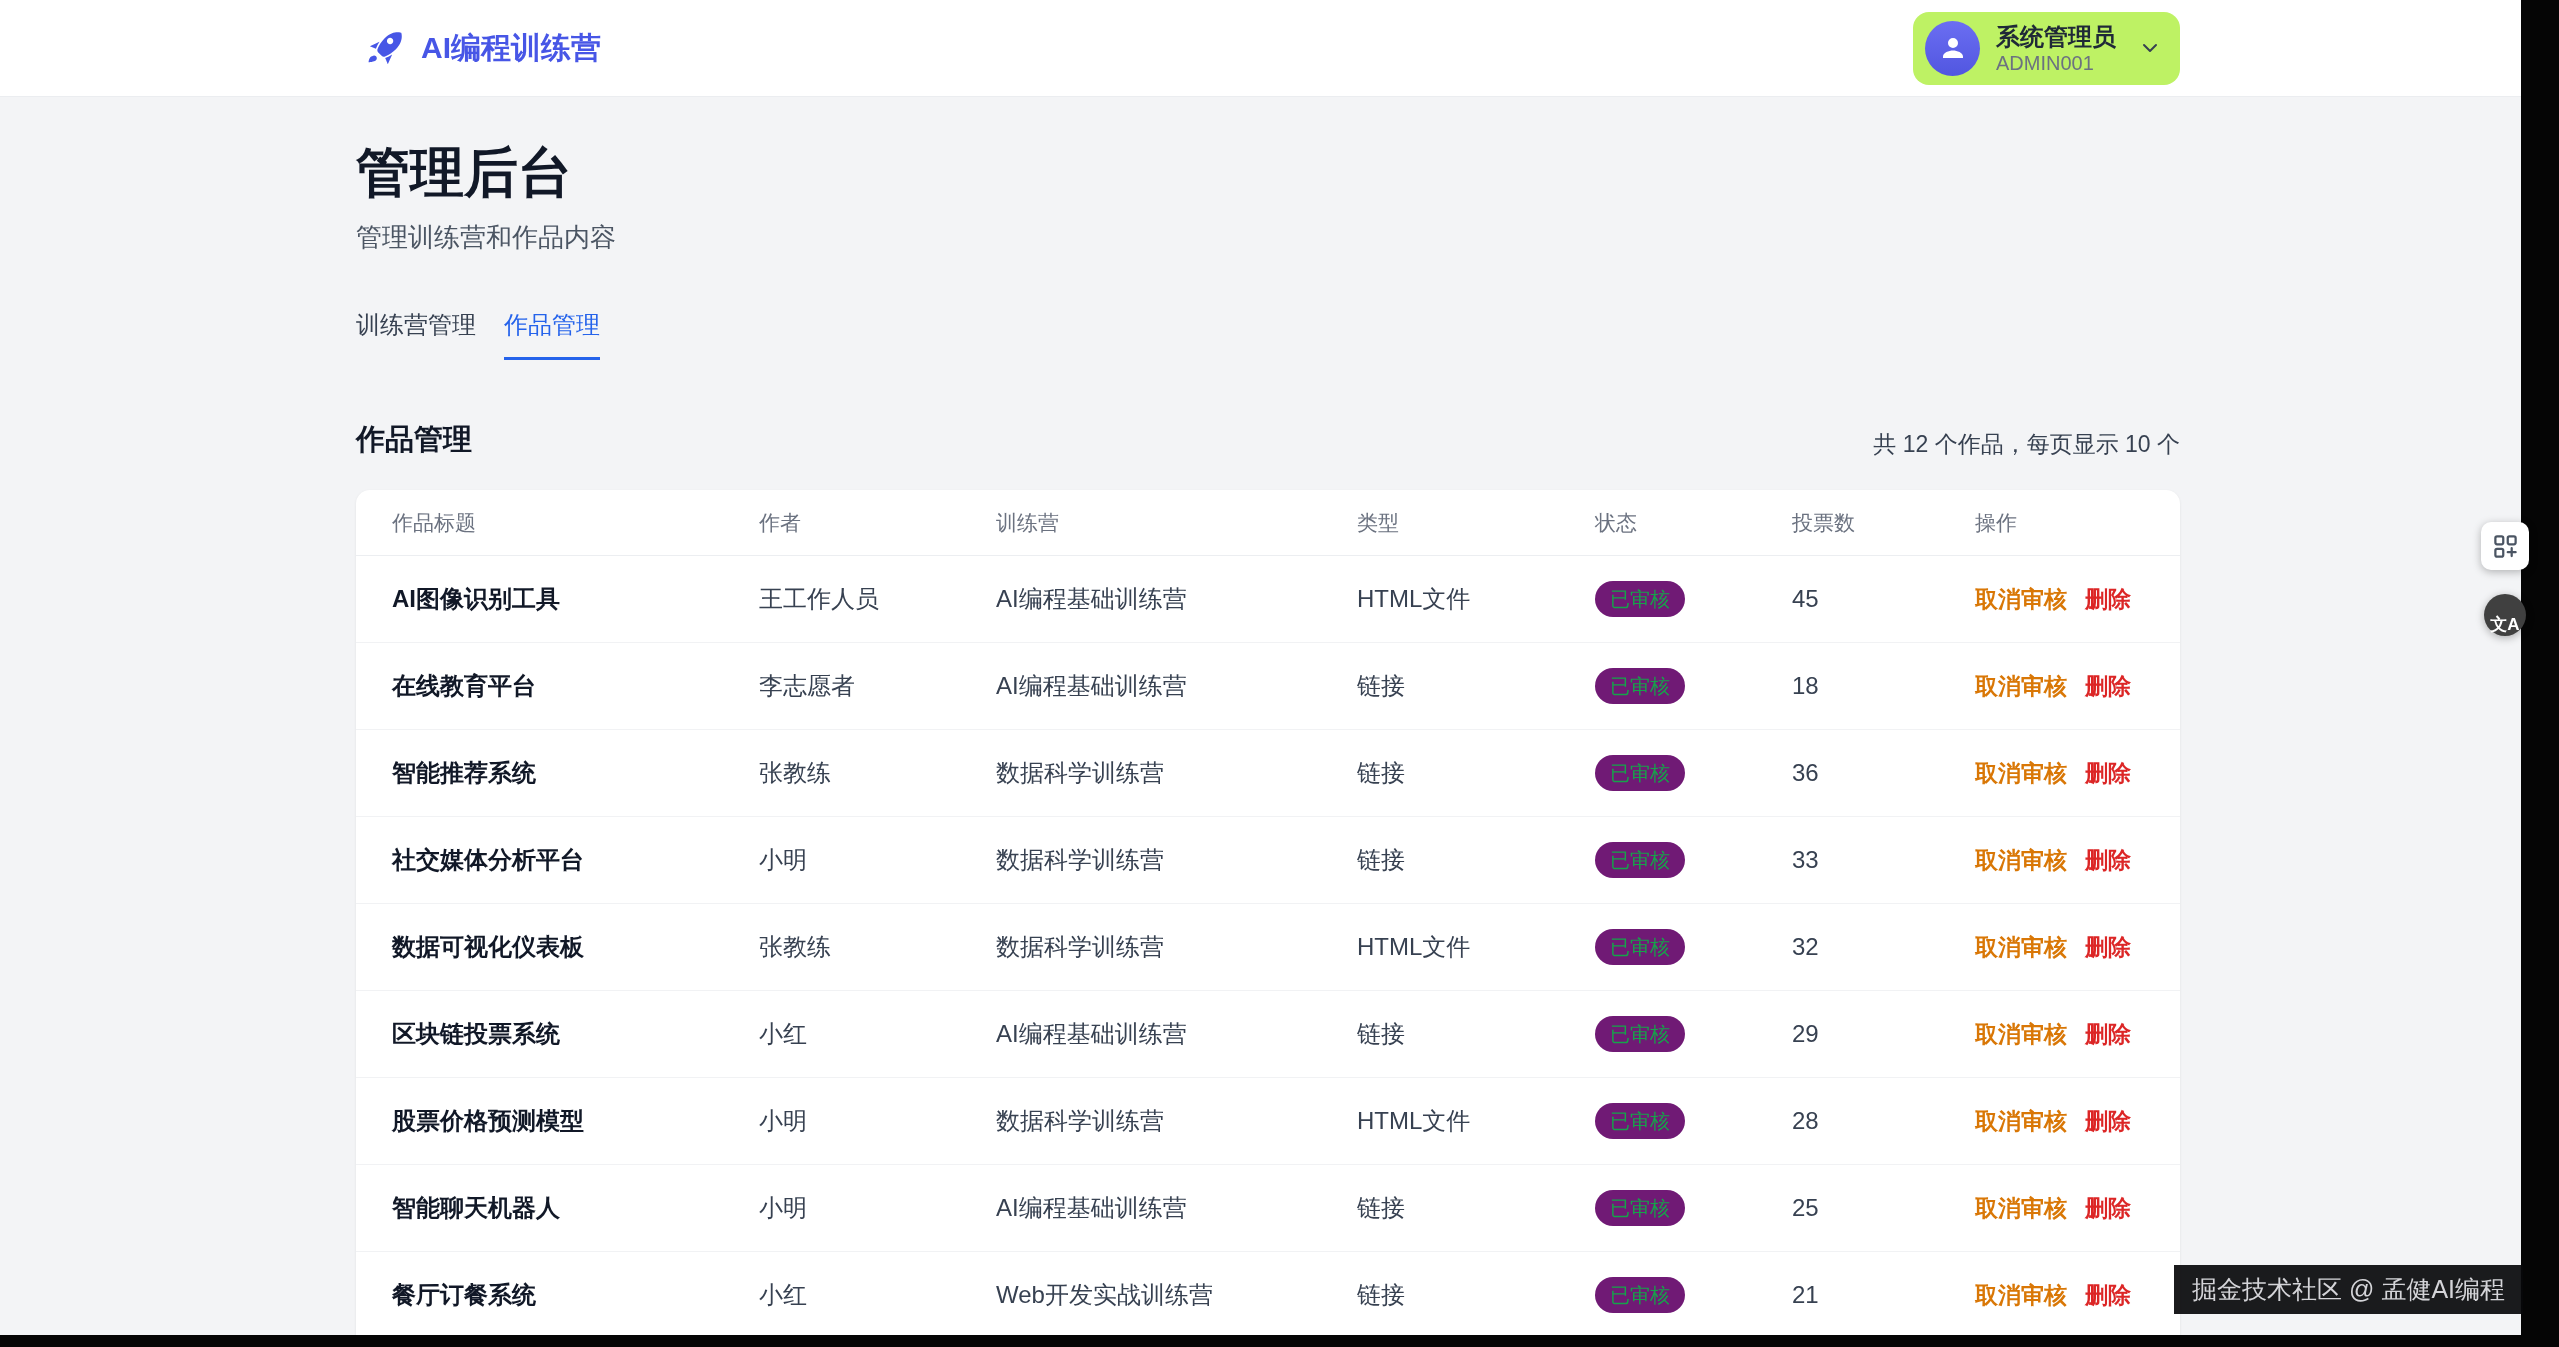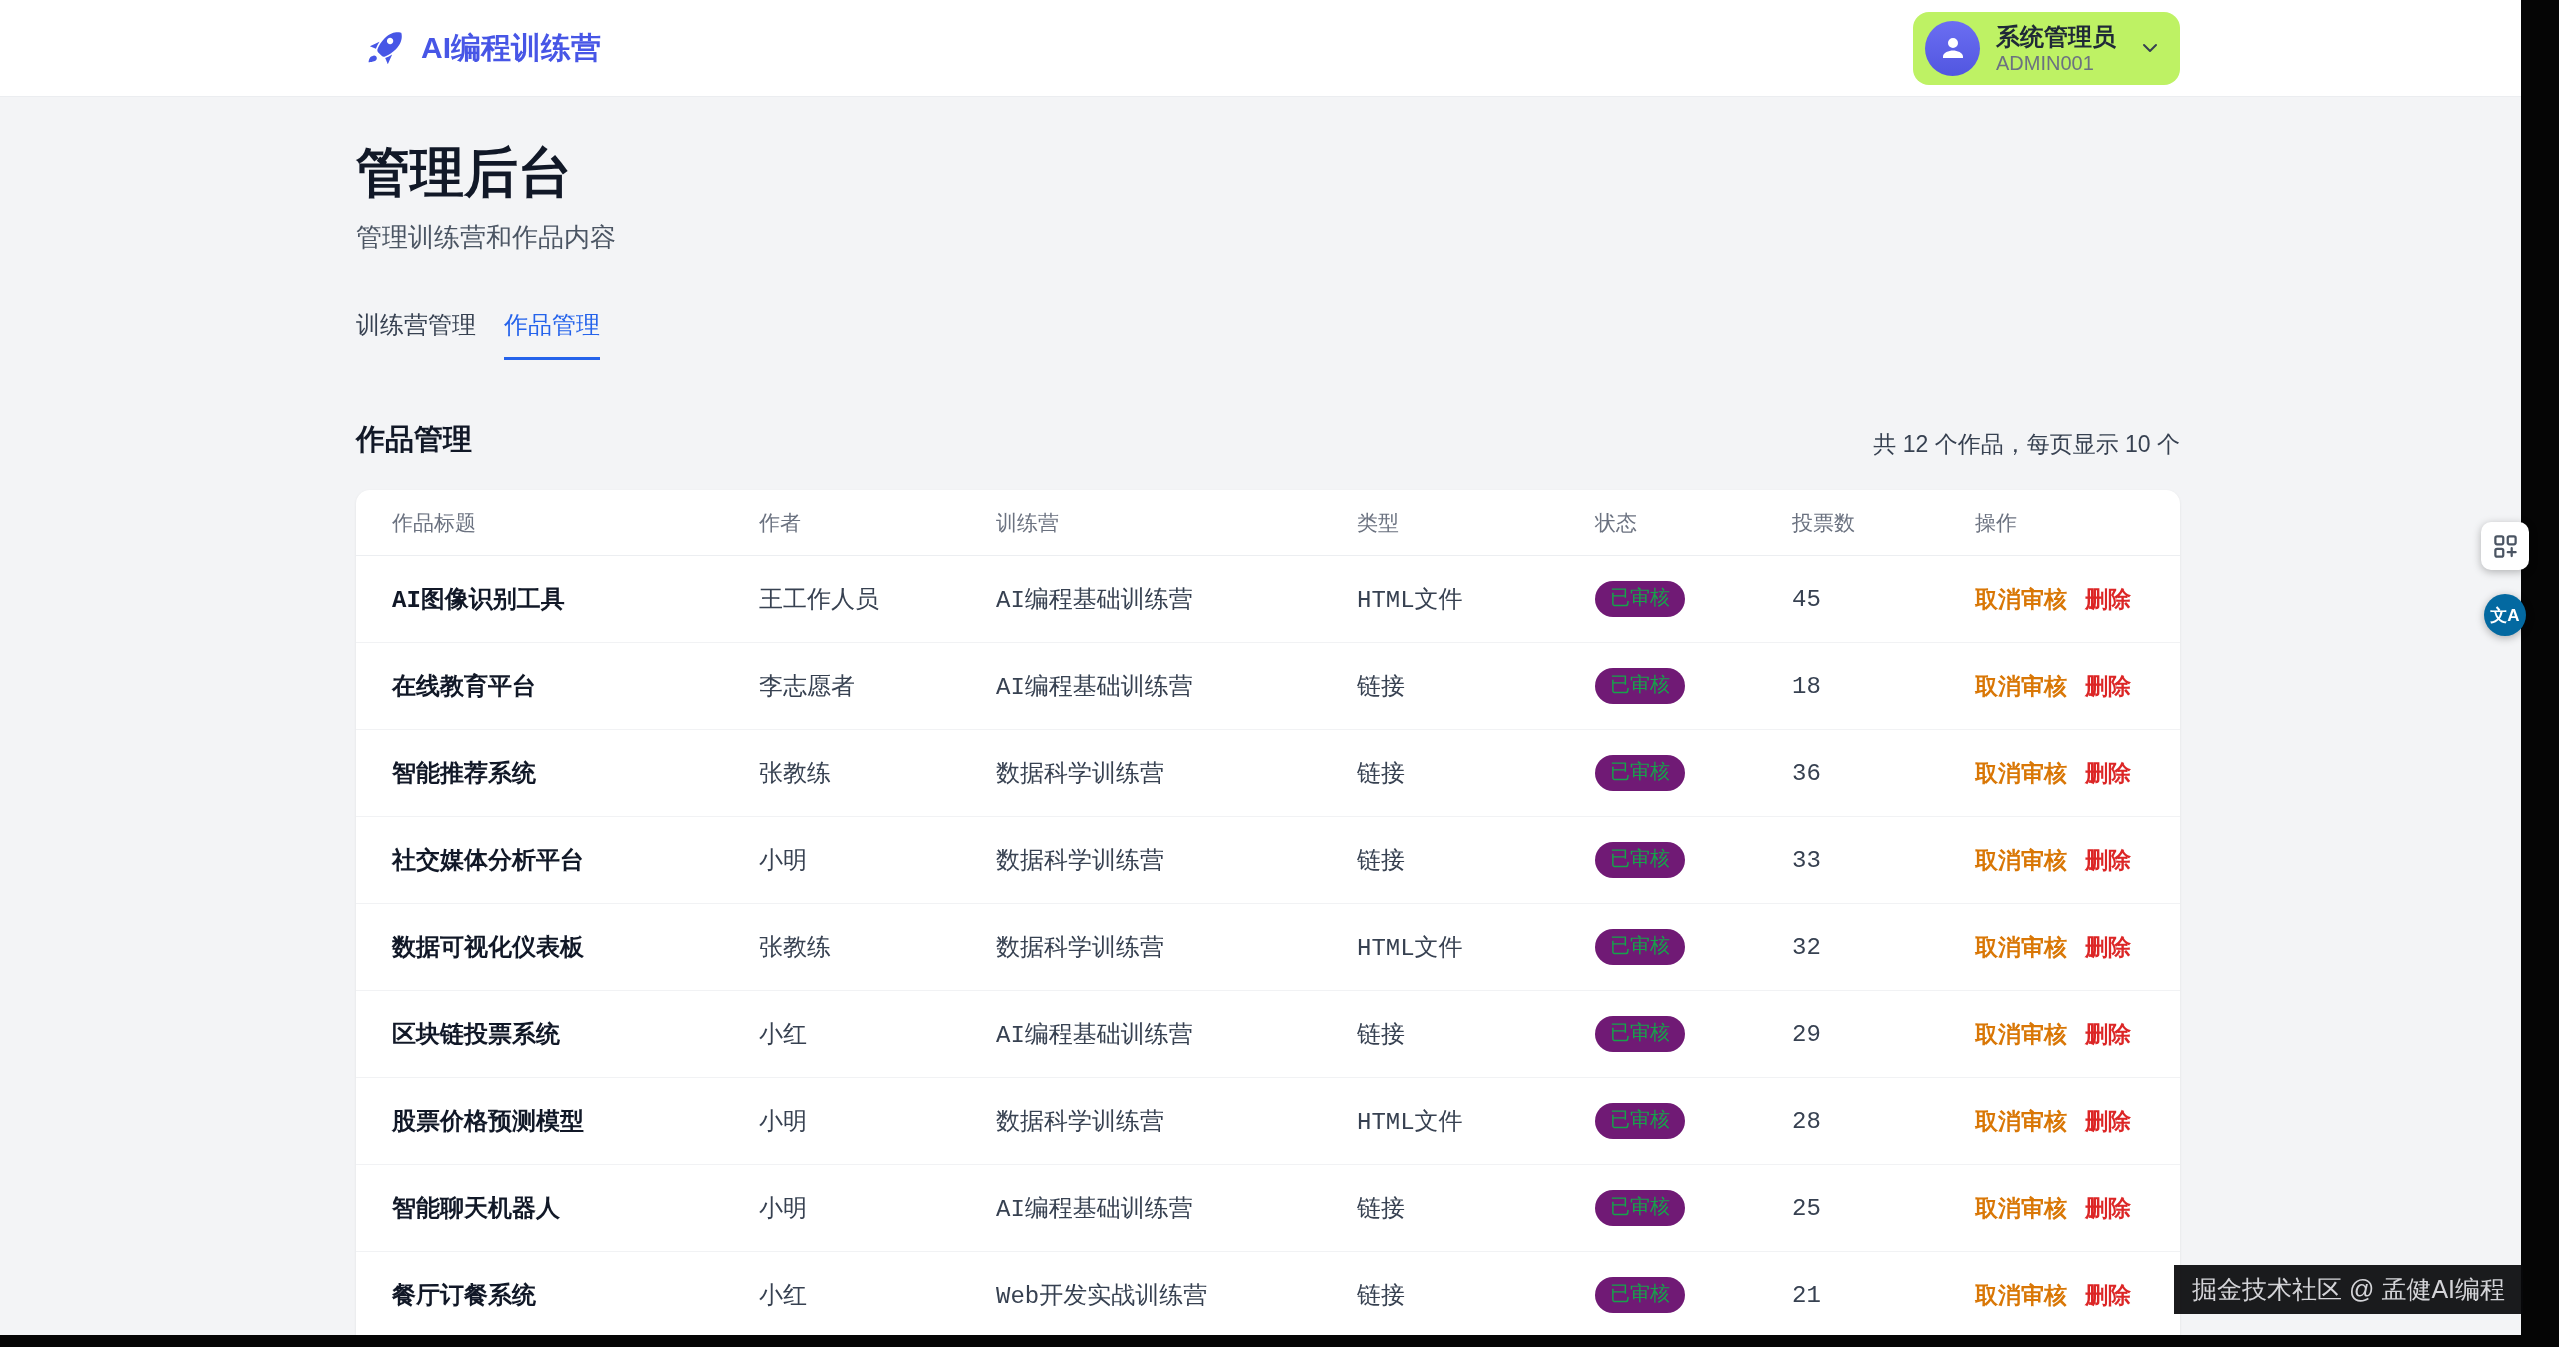--- a/index.html
+++ b/index.html
@@ -54,21 +54,20 @@
   
   .card {
     margin-top: 30px; background: #ffffff; border-radius: 14px;
     height: 862px; overflow: hidden;
     box-shadow: 0 1px 3px rgba(0,0,0,0.08);
   }
   .thead, .row {
     display: grid;
     grid-template-columns: 367px 237px 361px 238px 197px 183px 1fr;
     align-items: center;
-    font-family: Liberation Mono, monospace;
   }
   .thead { height: 66px; border-bottom: 1px solid #eceef1; }
   .th { font-size: 21px; color: #6b7280; font-weight: 500; padding-left: 36px; }
   .row { height: 87px; border-bottom: 1px solid #f1f2f4; }
   .cell { padding-left: 36px; font-size: 24px; color: #374151; }
   .cell.title-cell { font-weight: 700; color: #111827; }
   .badge {
     display: inline-block; background: #701a75; color: #16a34a;
     font-size: 20px; padding: 8px 15px; border-radius: 999px; line-height: 1; text-align: center;
   }
@@ -79,22 +78,22 @@
   .fab-grid {
     position: absolute; left: 2481px; top: 522px;
     width: 48px; height: 48px; background: #ffffff; border-radius: 10px;
     box-shadow: 0 2px 8px rgba(0,0,0,0.28);
     display: flex; align-items: center; justify-content: center;
     cursor: pointer; z-index: 20;
   }
   .fab-translate {
     position: absolute; left: 2484px; top: 594px;
     width: 42px; height: 42px; border-radius: 50%;
-    background: #0369a1; color: #ffffff;
-    display: flex; align-items: center; justify-content: center;
+    background: #404040; color: #ffffff;
+    display: flex; align-items: flex-end; justify-content: center;
     font-size: 17px; font-weight: 700;
     box-shadow: 0 2px 8px rgba(0,0,0,0.3);
     cursor: pointer; z-index: 20;
   }
   
   .watermark {
     position: absolute; right: 36px; bottom: 33px;
     background: rgba(8,8,10,0.92); color: #d4d4d8;
     font-size: 25px; padding: 8px 18px; z-index: 15;
     white-space: nowrap;

